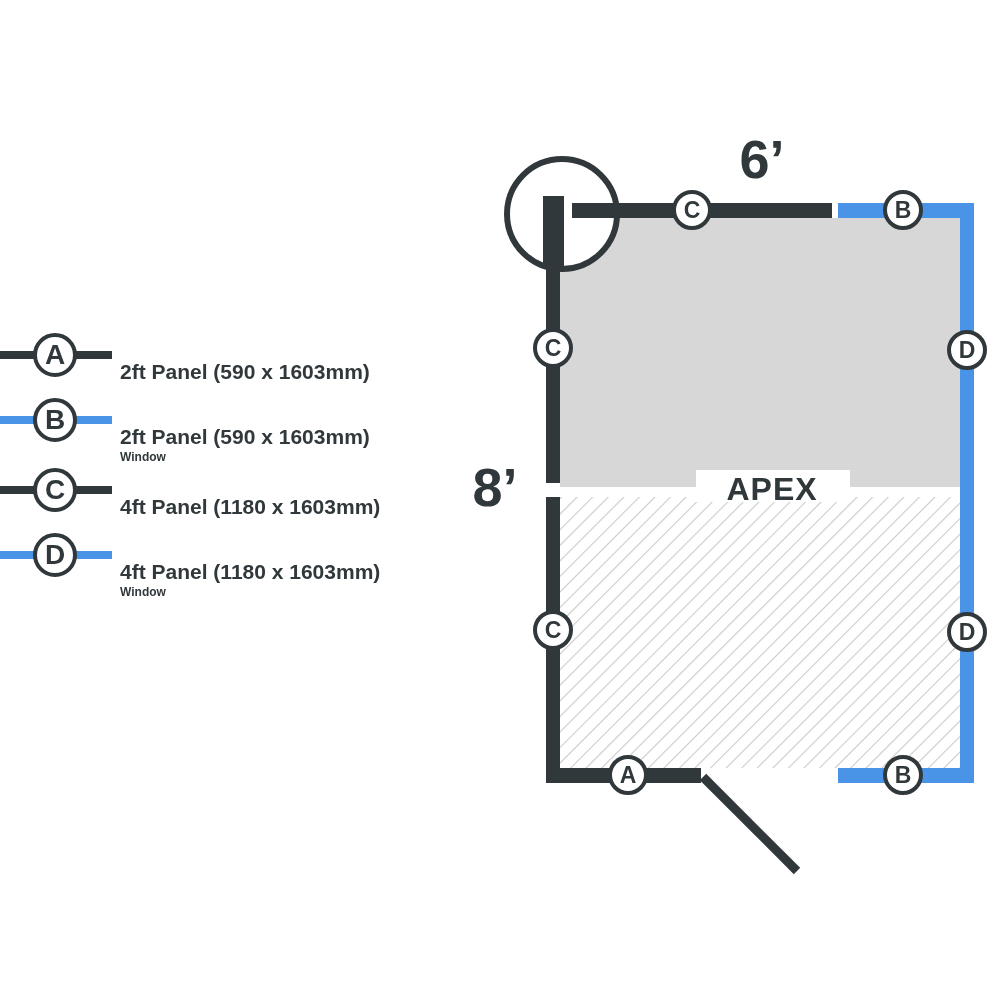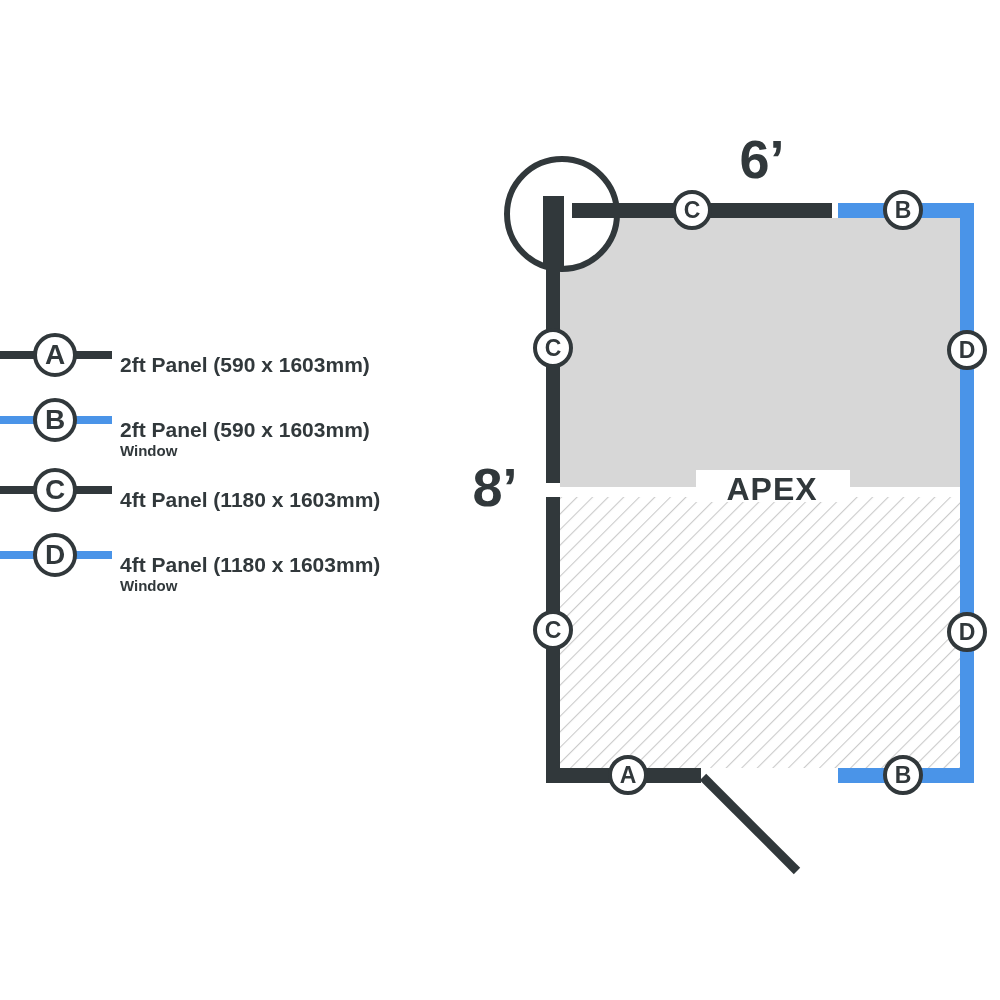--- a/index.html
+++ b/index.html
@@ -10,23 +10,23 @@
   
   .legend-row{position:absolute;left:0;width:450px;height:44px;}
   .legend-line{position:absolute;left:0;top:18px;width:112px;height:8px;background:#31383b;}
   .legend-line.blue{background:#4a94e8;}
   .legend-badge{
     position:absolute;left:33px;top:0;width:44px;height:44px;box-sizing:border-box;
     border:4px solid #31383b;border-radius:50%;background:#ffffff;
     display:flex;align-items:center;justify-content:center;
     font-weight:bold;font-size:28px;color:#31383b;
   }
-  .legend-text{position:absolute;left:120px;top:19px;line-height:26px;}
+  .legend-text{position:absolute;left:120px;top:26px;line-height:26px;}
   .legend-label{font-weight:bold;font-size:21px;color:#31383b;white-space:nowrap;}
-  .legend-sub{font-weight:bold;font-size:15px;color:#31383b;line-height:15px;}
+  .legend-sub{font-weight:bold;font-size:12px;color:#31383b;line-height:15px;}
   .row-a{top:333px;} .row-b{top:398px;} .row-c{top:468px;} .row-d{top:533px;}
   
   .plan-svg{position:absolute;left:0;top:0;}
   .plan-svg text{
     font-family:"Liberation Sans",sans-serif;font-weight:bold;fill:#31383b;
     text-anchor:middle;
   }
   .dim-text{font-size:54px;}
   .apex-text{font-size:32px;letter-spacing:1px;}
   .badge-letter{font-size:23px;}

